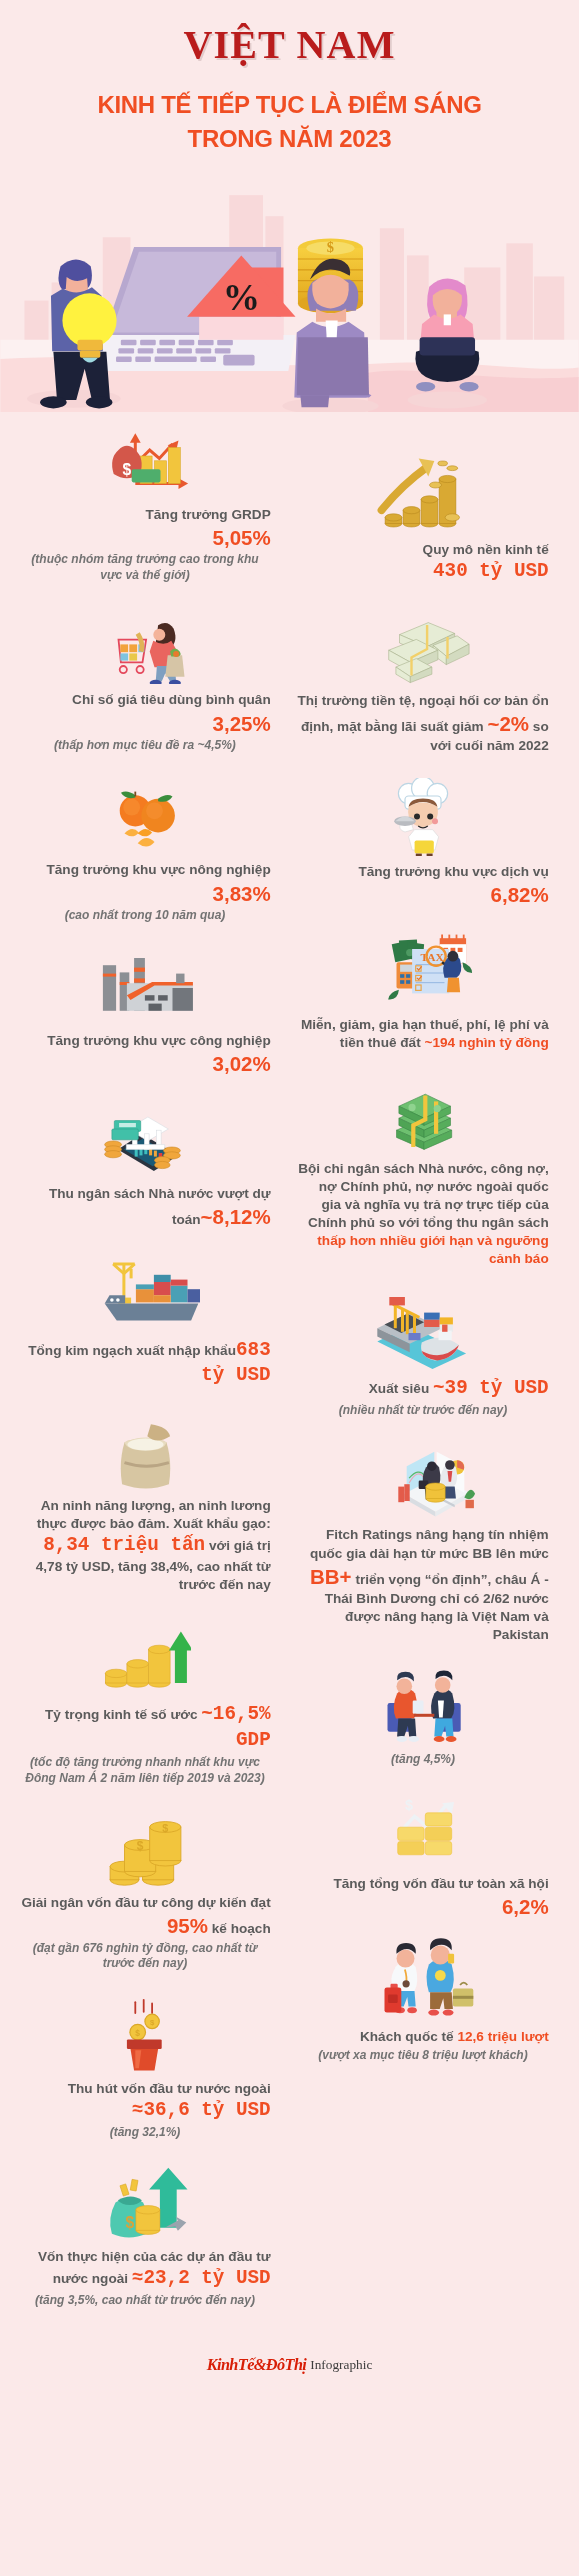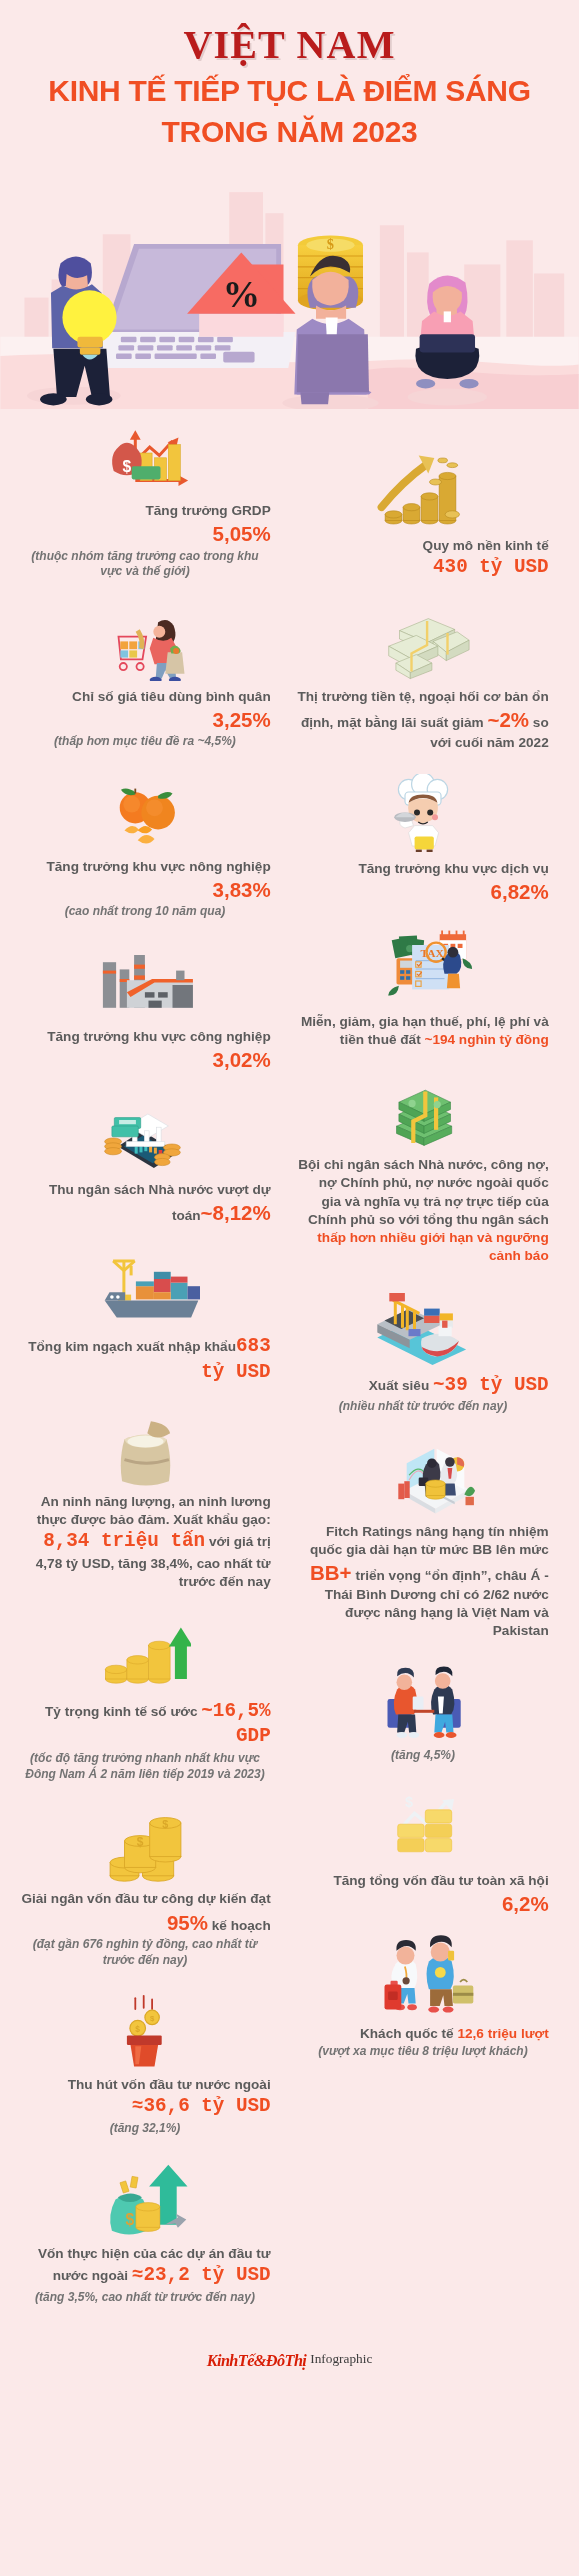--- a/index.html
+++ b/index.html
@@ -27,24 +27,24 @@
     font-weight: bold;
     font-size: 40px;
     letter-spacing: 1.2px;
     color: #b91c1c;
     text-shadow: 1.8px 2.4px 0 rgba(150,120,120,0.25);
     line-height: 1.05;
   }
   .title-sub {
     font-family: "Liberation Sans", sans-serif;
     font-weight: bold;
-    font-size: 30px;
+    font-size: 24px;
     color: #f04e23;
     line-height: 1.2;
-    margin-top: 7px;
+    margin-top: 25px;
     letter-spacing: -0.3px;
   }
   .title-sub .line2 { display: block; margin-top: 4.8px; }
 
   
   .hero {
     position: relative;
     width: 579px;
     height: 253px;
     margin-top: 6px;
@@ -110,21 +110,21 @@
   }
 
   
   .footer {
     position: relative;
     text-align: center;
     padding: 14.5px 0 18px;
   }
   .logo-wrap {
     display: inline-flex;
-    align-items: flex-start;
+    align-items: center;
     gap: 4px;
   }
   .logo-mark {
     font-family: "Liberation Serif", serif;
     font-weight: bold;
     font-style: italic;
     font-size: 16.3px;
     color: #d81e06;
     letter-spacing: -0.6px;
   }

